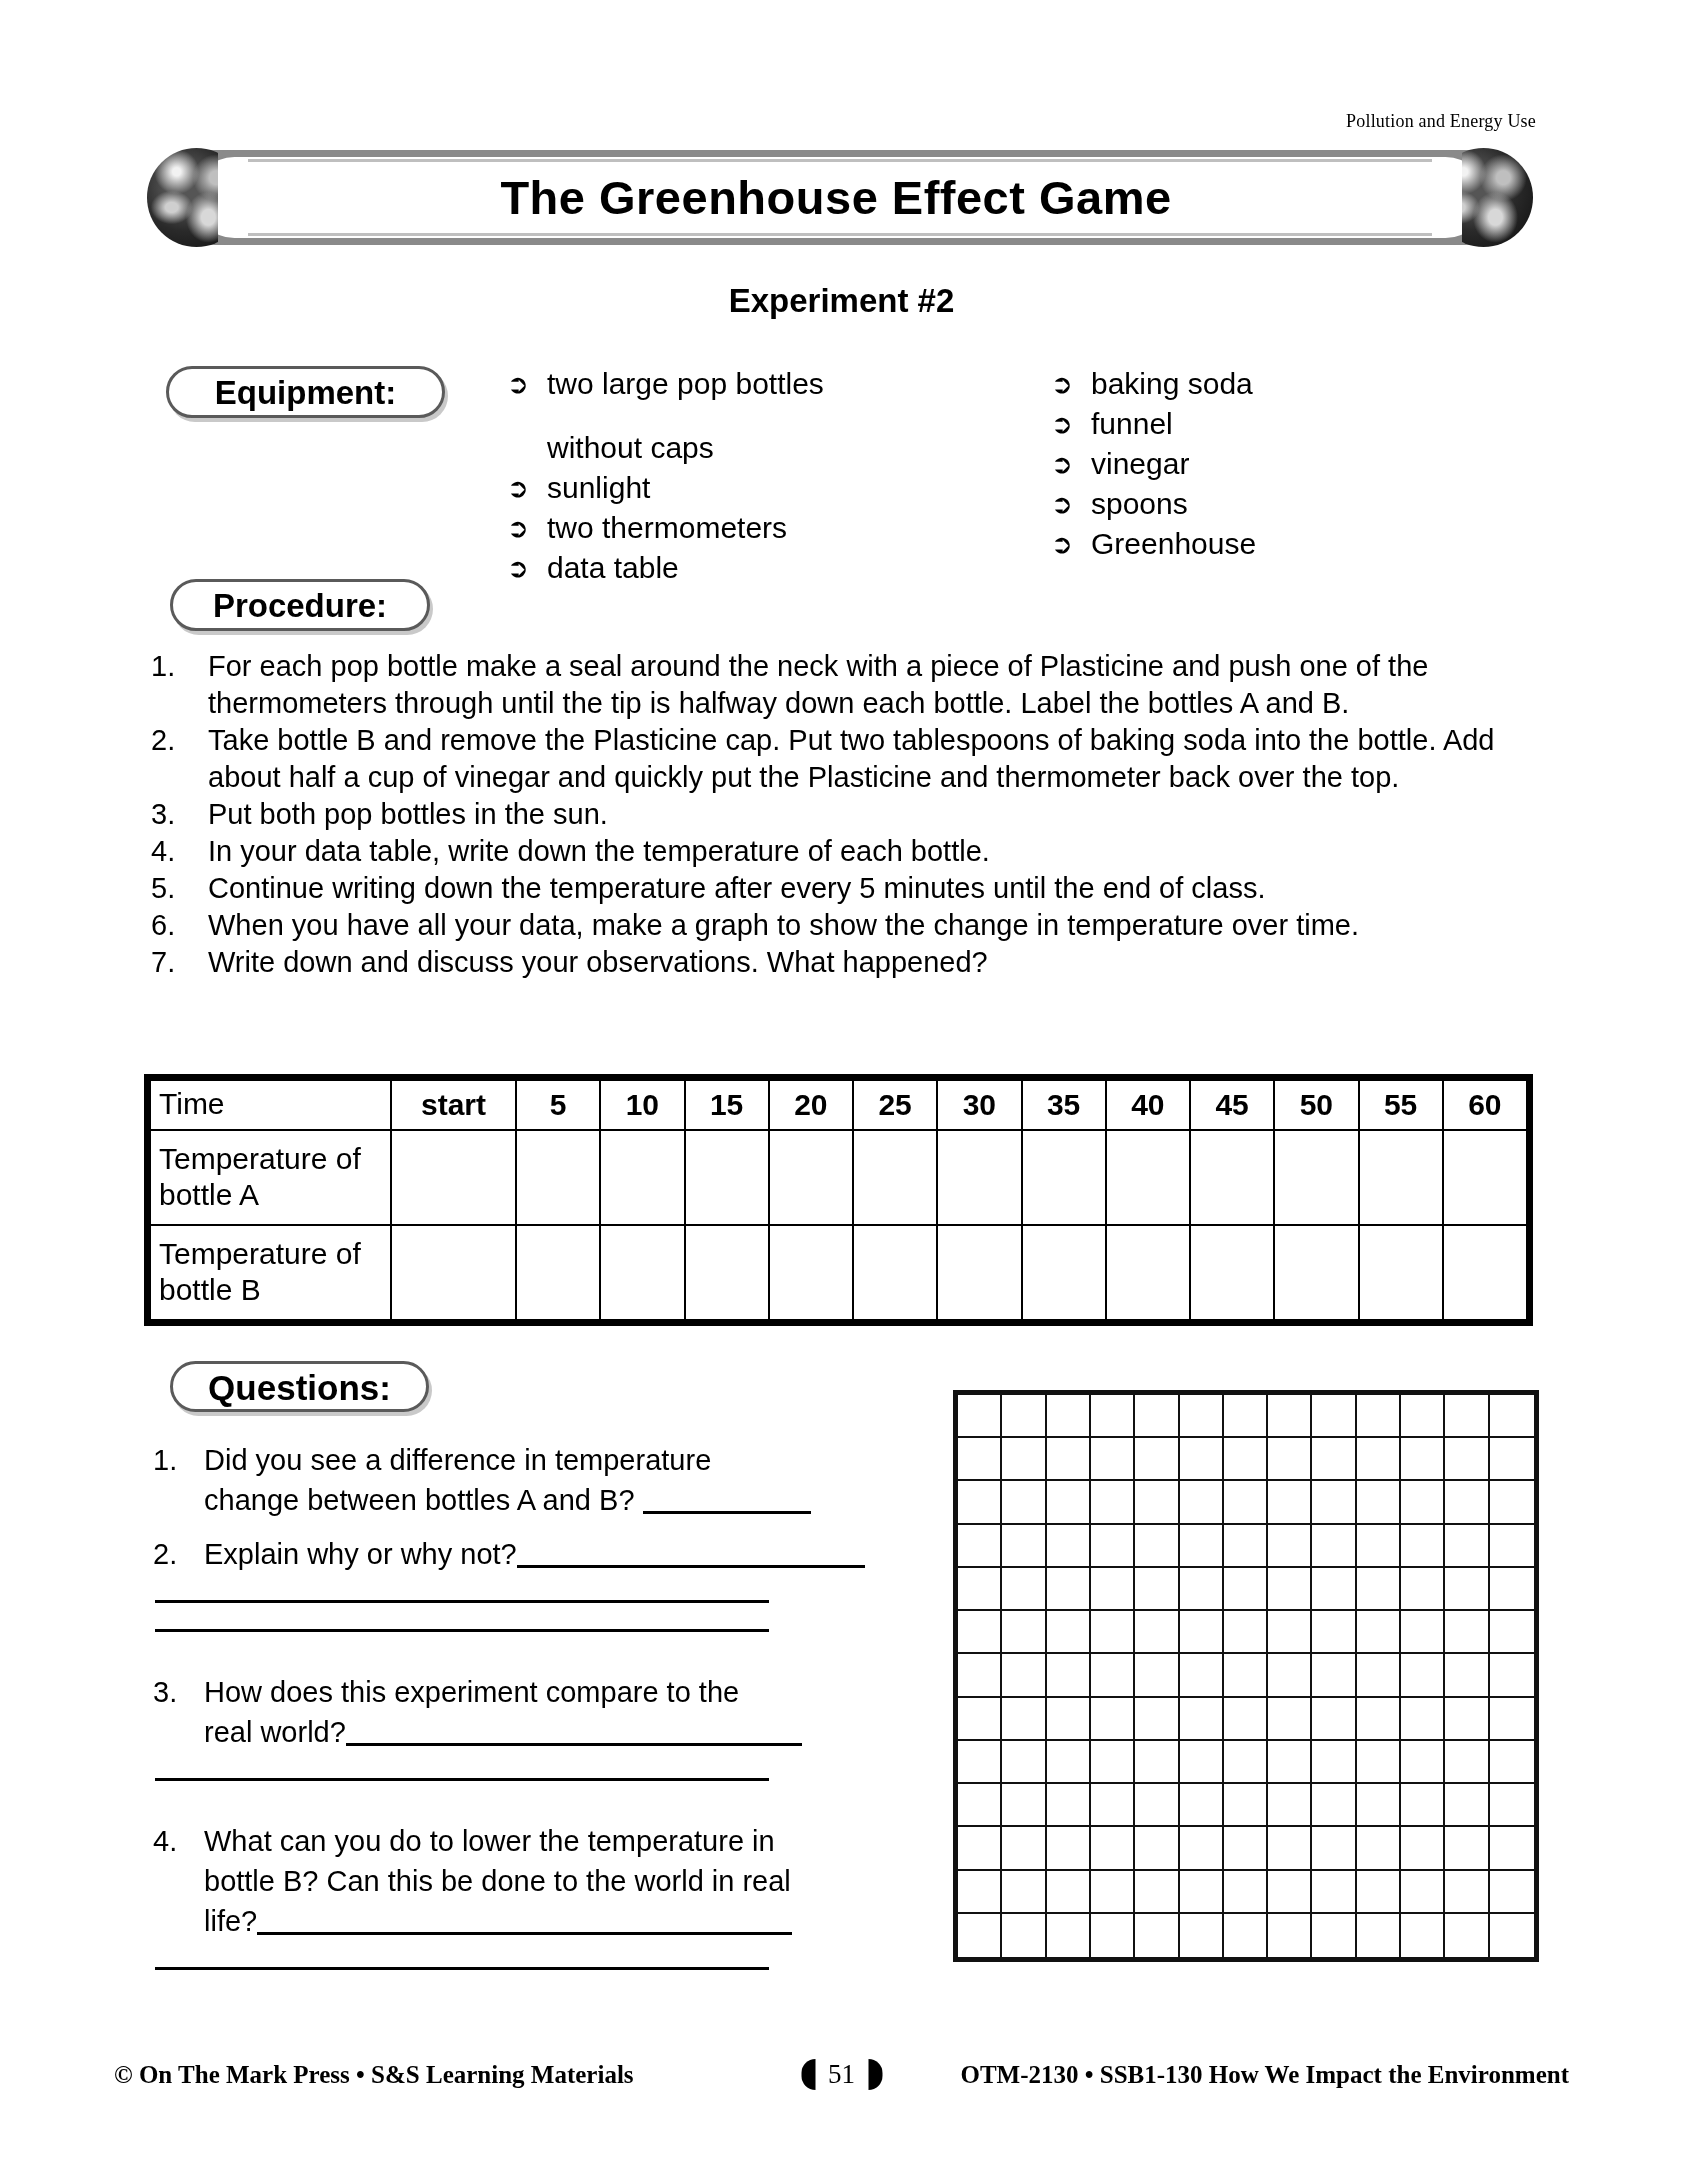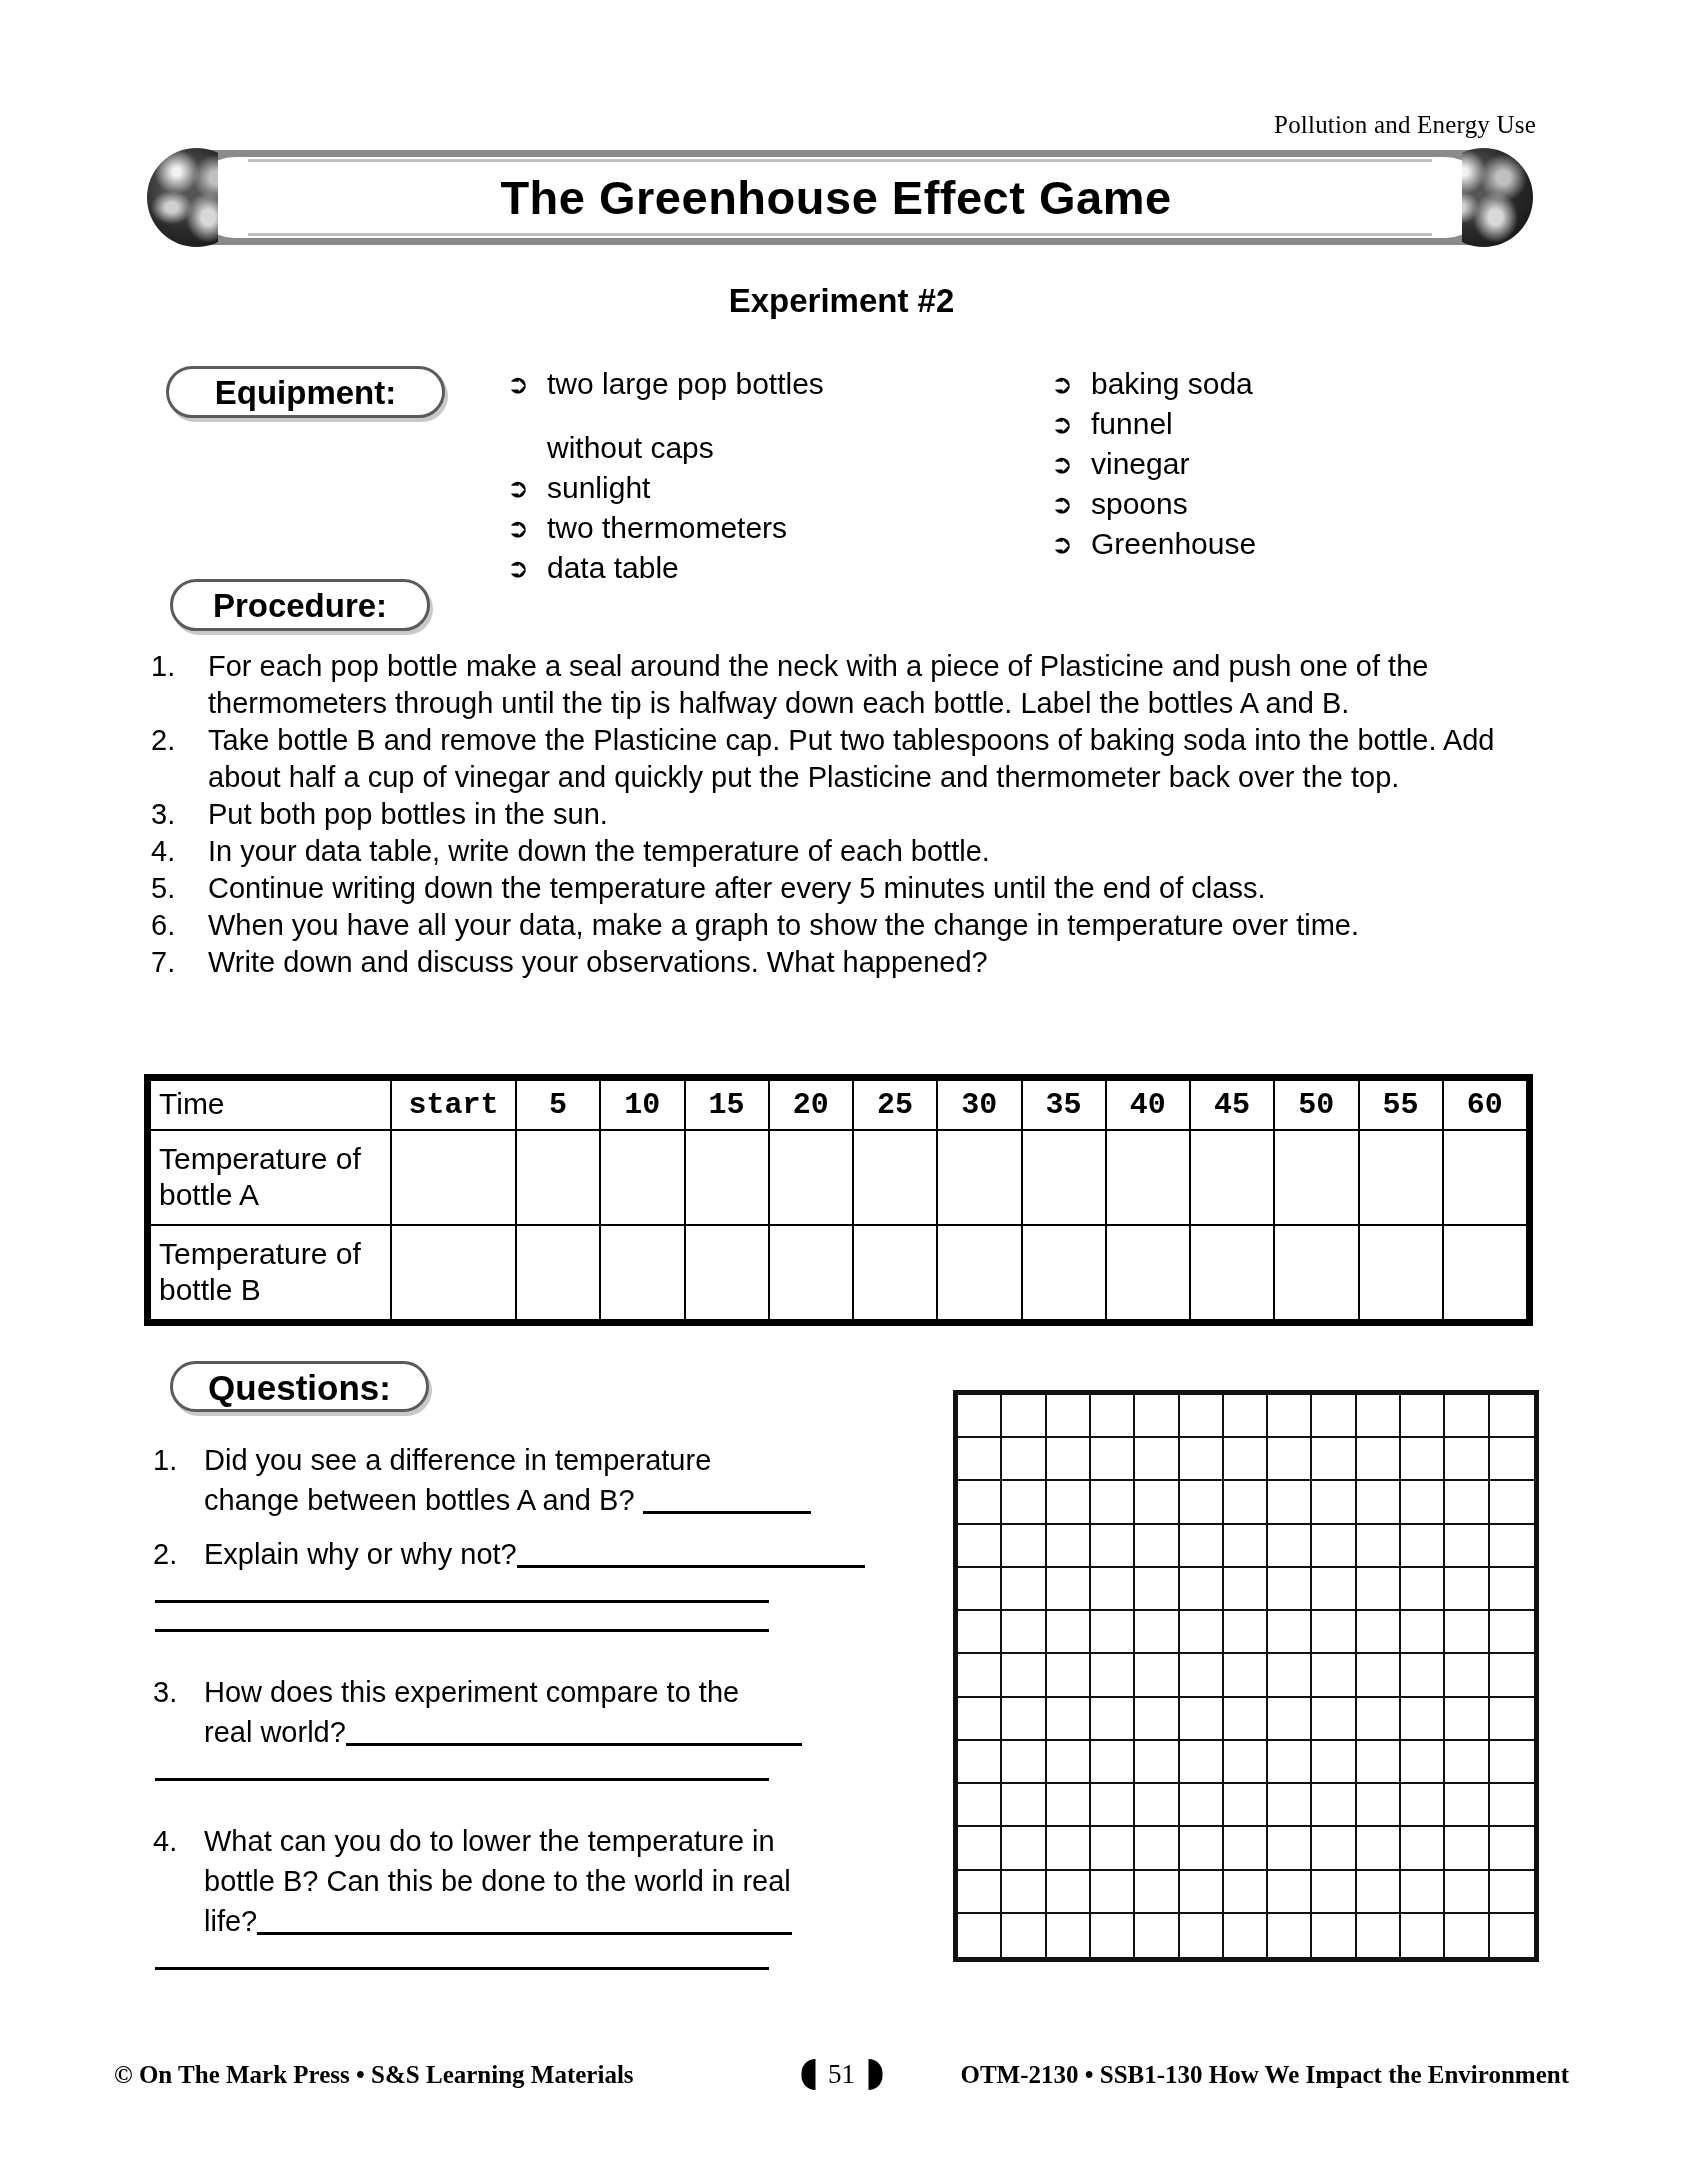--- a/index.html
+++ b/index.html
@@ -15,21 +15,21 @@
     color: #000000;
     overflow: hidden;
   }
 
   
   .running-head {
     position: absolute;
     top: 111px;
     right: 147px;
     font-family: "Liberation Serif", serif;
-    font-size: 25px;
+    font-size: 18px;
     letter-spacing: 0.2px;
     white-space: nowrap;
   }
 
   
   .banner {
     position: absolute;
     left: 147px;
     top: 147px;
     width: 1386px;
@@ -211,21 +211,20 @@
     padding: 4px 0 6px 8px !important;
     font-size: 30px;
     line-height: 36px;
     width: 241px;
   }
   .dt-head {
     text-align: center;
     font-size: 30px;
     font-weight: bold !important;
     height: 48px;
-    font-family: Liberation Mono, monospace;
   }
   .dt-cell { height: 61px; }
   .dt-row-label { height: 83px; }
 
   
   .qlist {
     position: absolute;
     left: 147px;
     top: 1440px;
     width: 743px;

